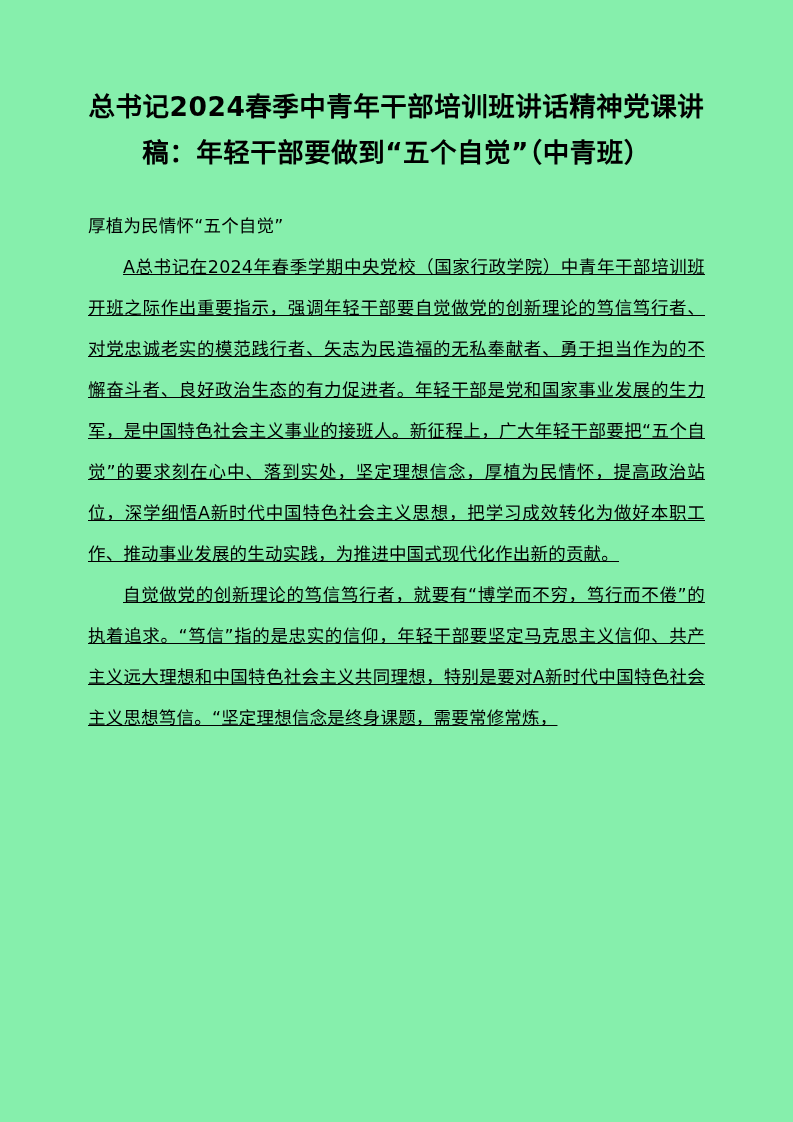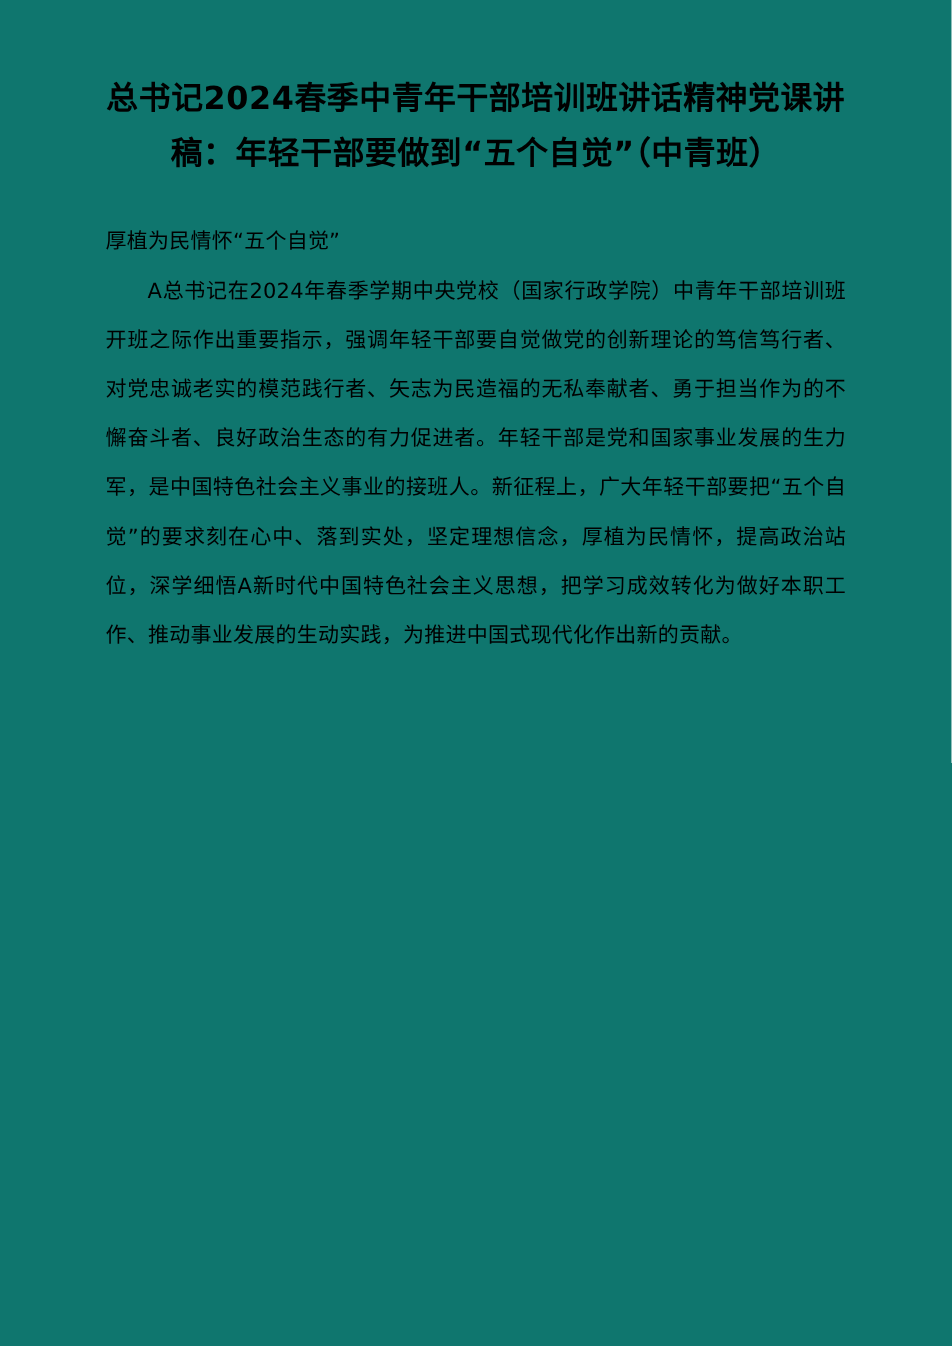--- a/index.html
+++ b/index.html
@@ -12,22 +12,22 @@
     height: 1122px;
     font-family: "Liberation Serif", "DejaVu Serif", serif;
     color: #000000;
     overflow: hidden;
   }
   .page {
     position: relative;
     width: 793px;
     height: 1122px;
     box-sizing: border-box;
-    padding: 60px 88px 60px 88px;
-    background: #0f766e;
+    padding: 84px 88px 60px 88px;
+    background: #86efac;
   }
   .doc-title {
     font-family: "DejaVu Sans", "Liberation Sans", sans-serif;
     font-weight: bold;
     font-size: 26.5px;
     line-height: 46px;
     text-align: center;
     letter-spacing: 0.5px;
     margin: 0 0 30px 0;
     color: #000;
@@ -43,30 +43,32 @@
     color: #000;
   }
   .p-noindent {
     text-indent: 0;
   }
   .p-indent {
     text-indent: 2em;
   }
   .para + .para {
     margin-top: 0;
+    text-decoration: underline;
   }
   .spacer-para {
     margin-top: 18px;
   }
 </style>
 </head>
 <body>
 
 <div class="page">
 
   <h1 class="doc-title">总书记2024春季中青年干部培训班讲话精神党课讲稿：年轻干部要做到“五个自觉”（中青班）</h1>
 
   <p class="body-text para p-noindent">厚植为民情怀“五个自觉”</p>
 
   <p class="body-text para p-indent">A总书记在2024年春季学期中央党校（国家行政学院）中青年干部培训班开班之际作出重要指示，强调年轻干部要自觉做党的创新理论的笃信笃行者、对党忠诚老实的模范践行者、矢志为民造福的无私奉献者、勇于担当作为的不懈奋斗者、良好政治生态的有力促进者。年轻干部是党和国家事业发展的生力军，是中国特色社会主义事业的接班人。新征程上，广大年轻干部要把“五个自觉”的要求刻在心中、落到实处，坚定理想信念，厚植为民情怀，提高政治站位，深学细悟A新时代中国特色社会主义思想，把学习成效转化为做好本职工作、推动事业发展的生动实践，为推进中国式现代化作出新的贡献。</p>
 
+  <p class="body-text para p-indent spacer-para">自觉做党的创新理论的笃信笃行者，就要有“博学而不穷，笃行而不倦”的执着追求。“笃信”指的是忠实的信仰，年轻干部要坚定马克思主义信仰、共产主义远大理想和中国特色社会主义共同理想，特别是要对A新时代中国特色社会主义思想笃信。“坚定理想信念是终身课题，需要常修常炼，</p>
 
 </div>
 
 </body></html>

